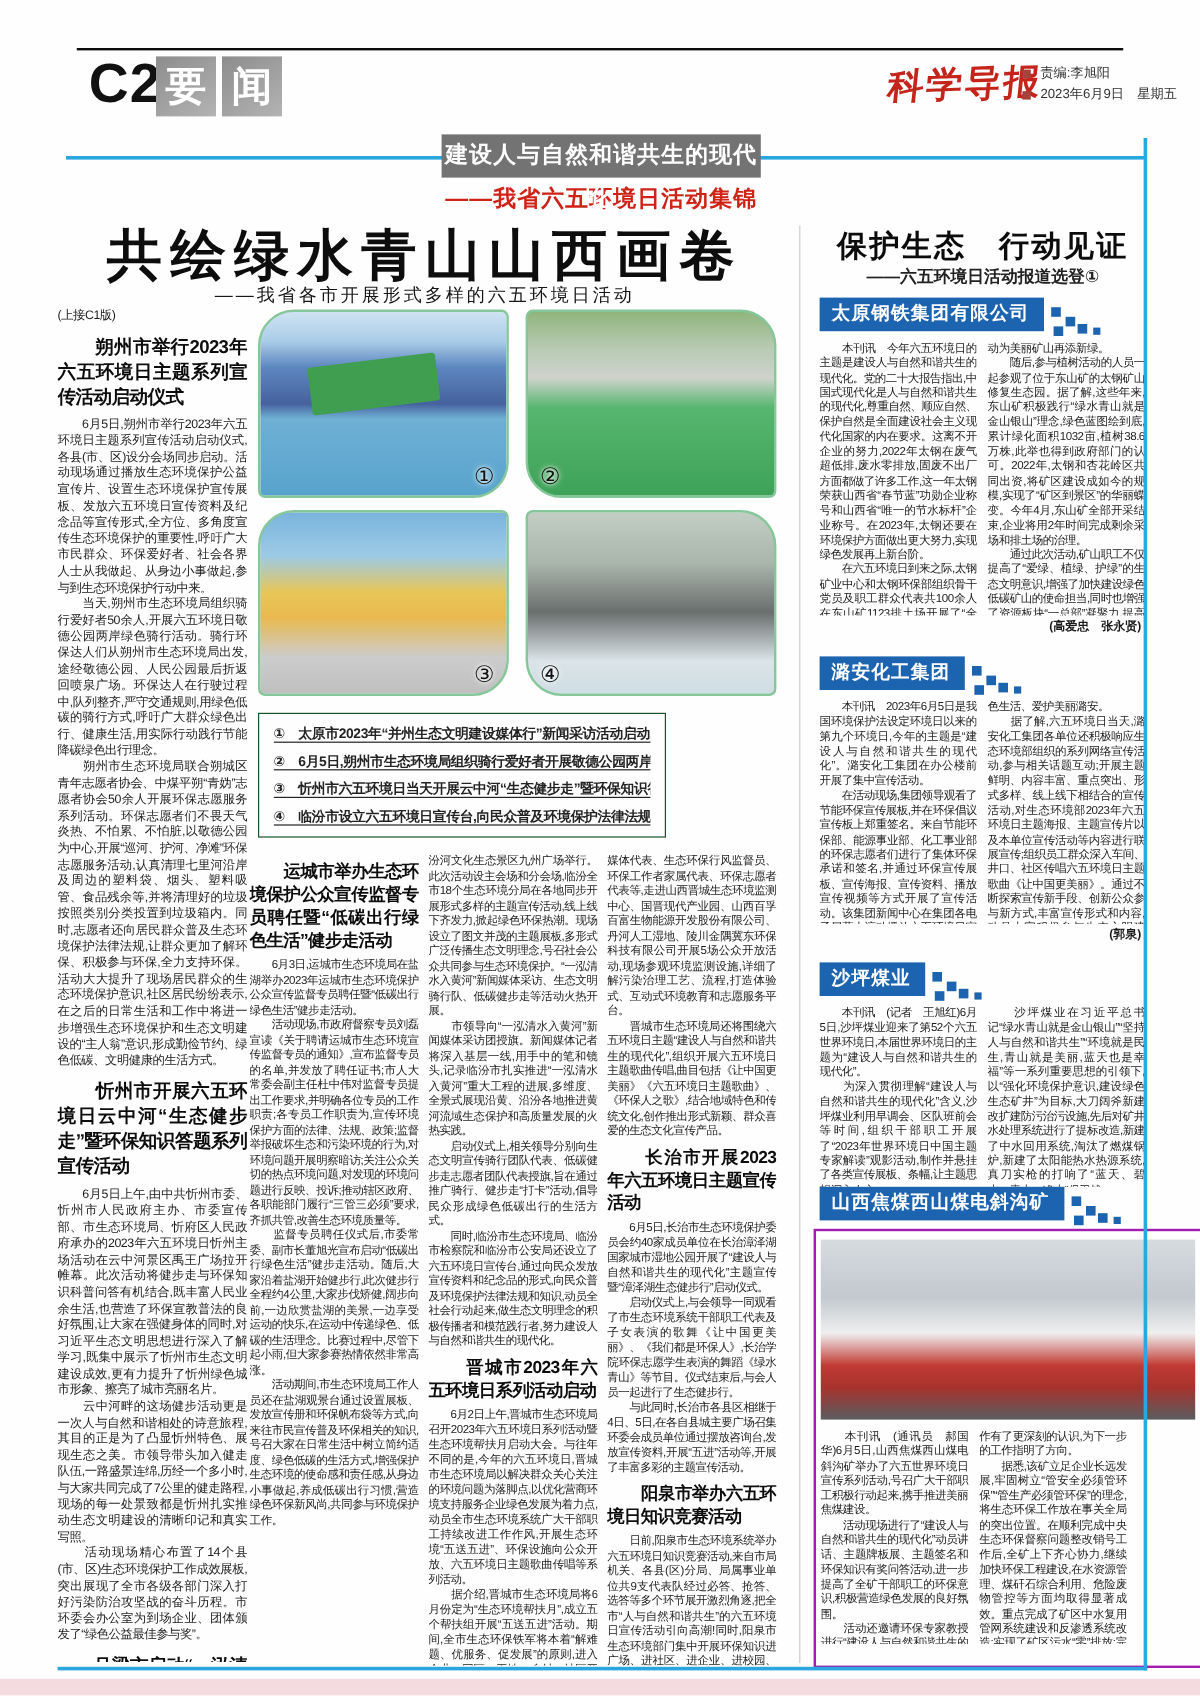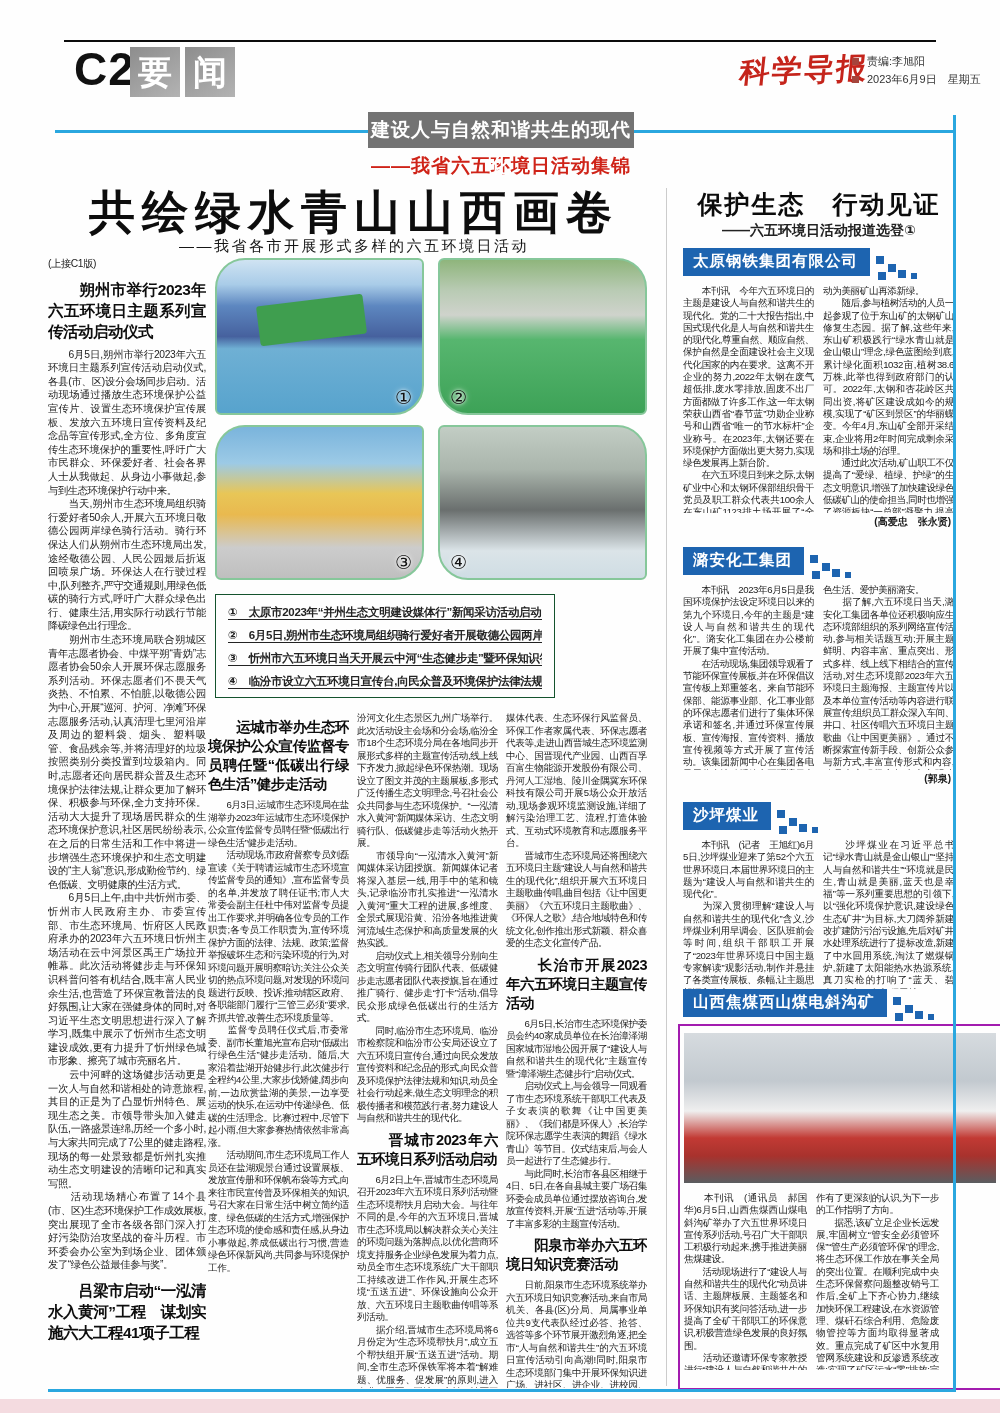--- a/index.html
+++ b/index.html
@@ -100,20 +100,21 @@
   <div class="abs kicker">——我省六五环境日活动集锦</div>
   <div class="abs deck">——我省各市开展形式多样的六五环境日活动</div>
   <div class="abs headline">共绘绿水青山山西画卷</div>
 
   <div class="abs col-left">
       <div class="blk blk-p">(上接C1版)</div>
       <div class="blk blk-h">　　朔州市举行2023年六五环境日主题系列宣传活动启动仪式</div>
       <div class="blk blk-p">　　6月5日,朔州市举行2023年六五环境日主题系列宣传活动启动仪式,各县(市、区)设分会场同步启动。活动现场通过播放生态环境保护公益宣传片、设置生态环境保护宣传展板、发放六五环境日宣传资料及纪念品等宣传形式,全方位、多角度宣传生态环境保护的重要性,呼吁广大市民群众、环保爱好者、社会各界人士从我做起、从身边小事做起,参与到生态环境保护行动中来。</div>
       <div class="blk blk-p">　　当天,朔州市生态环境局组织骑行爱好者50余人,开展六五环境日敬德公园两岸绿色骑行活动。骑行环保达人们从朔州市生态环境局出发,途经敬德公园、人民公园最后折返回喷泉广场。环保达人在行驶过程中,队列整齐,严守交通规则,用绿色低碳的骑行方式,呼吁广大群众绿色出行、健康生活,用实际行动践行节能降碳绿色出行理念。</div>
       <div class="blk blk-p">　　朔州市生态环境局联合朔城区青年志愿者协会、中煤平朔“青妫”志愿者协会50余人开展环保志愿服务系列活动。环保志愿者们不畏天气炎热、不怕累、不怕脏,以敬德公园为中心,开展“巡河、护河、净滩”环保志愿服务活动,认真清理七里河沿岸及周边的塑料袋、烟头、塑料吸管、食品残余等,并将清理好的垃圾按照类别分类投置到垃圾箱内。同时,志愿者还向居民群众普及生态环境保护法律法规,让群众更加了解环保、积极参与环保,全力支持环保。活动大大提升了现场居民群众的生态环境保护意识,社区居民纷纷表示,在之后的日常生活和工作中将进一步增强生态环境保护和生态文明建设的“主人翁”意识,形成勤俭节约、绿色低碳、文明健康的生活方式。</div>
+      <div class="blk blk-h">　　忻州市开展六五环境日云中河“生态健步走”暨环保知识答题系列宣传活动</div>
       <div class="blk blk-p">　　6月5日上午,由中共忻州市委、忻州市人民政府主办、市委宣传部、市生态环境局、忻府区人民政府承办的2023年六五环境日忻州主场活动在云中河景区禹王广场拉开帷幕。此次活动将健步走与环保知识科普问答有机结合,既丰富人民业余生活,也营造了环保宣教普法的良好氛围,让大家在强健身体的同时,对习近平生态文明思想进行深入了解学习,既集中展示了忻州市生态文明建设成效,更有力提升了忻州绿色城市形象、擦亮了城市亮丽名片。</div>
       <div class="blk blk-p">　　云中河畔的这场健步活动更是一次人与自然和谐相处的诗意旅程,其目的正是为了凸显忻州特色、展现生态之美。市领导带头加入健走队伍,一路盛景连绵,历经一个多小时,与大家共同完成了7公里的健走路程,现场的每一处景致都是忻州扎实推动生态文明建设的清晰印记和真实写照。</div>
       <div class="blk blk-p">　　活动现场精心布置了14个县(市、区)生态环境保护工作成效展板,突出展现了全市各级各部门深入打好污染防治攻坚战的奋斗历程。市环委会办公室为到场企业、团体颁发了“绿色公益最佳参与奖”。</div>
       <div class="blk blk-h">　　吕梁市启动“一泓清水入黄河”工程　谋划实施六大工程41项子工程</div>
     </div>
 
   <div class="abs photos">
     <div class="photo photo1 r1 ra">
       <span class="flag"></span>
       <span class="photo-num num-r">①</span>

